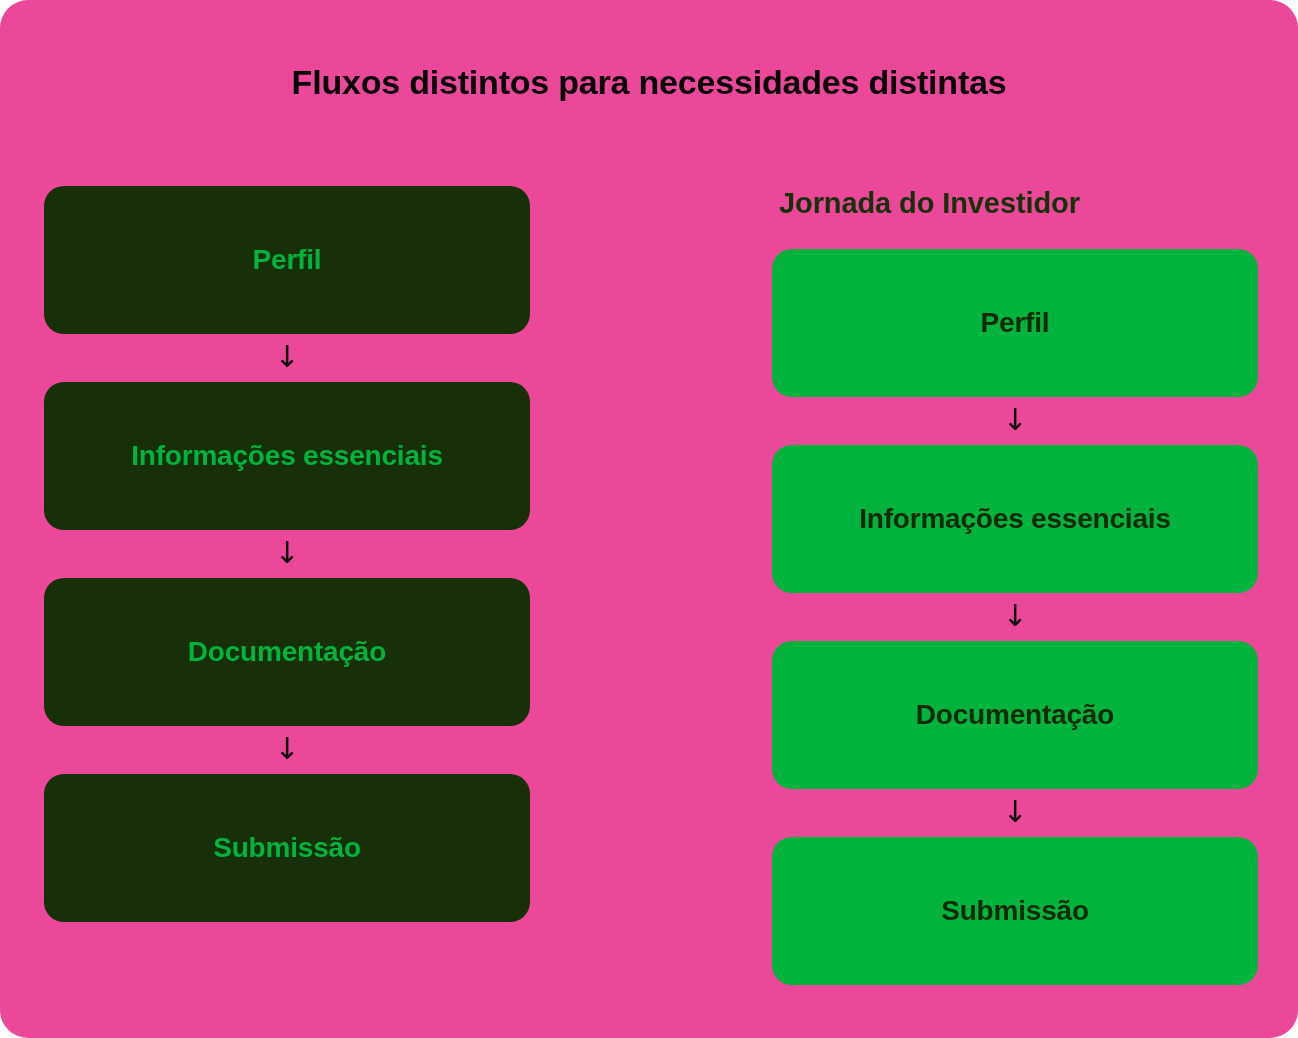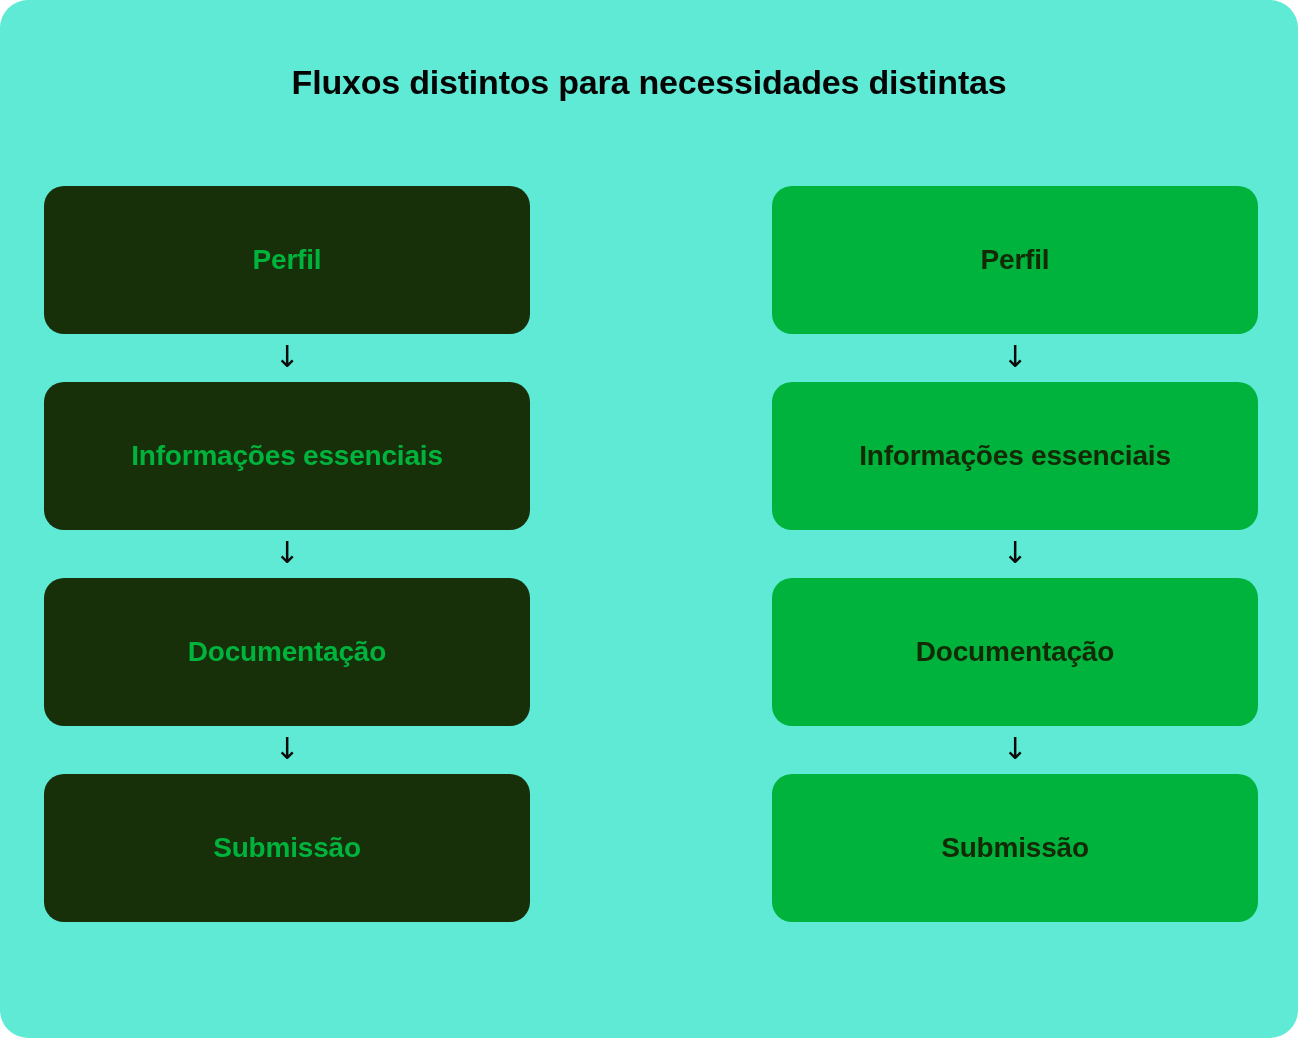--- a/index.html
+++ b/index.html
@@ -13,21 +13,21 @@
     height: 1038px;
     font-family: "Liberation Sans", sans-serif;
     -webkit-font-smoothing: antialiased;
   }
 
   .card {
     position: relative;
     width: 1298px;
     height: 1038px;
     box-sizing: border-box;
-    background: #5eead4;
+    background: #ec4899;
     border-radius: 28px;
     overflow: hidden;
   }
 
   .page-title {
     position: absolute;
     top: 62px;
     left: 0;
     width: 1298px;
     text-align: center;
@@ -137,20 +137,21 @@
           <span class="arrow-glyph">↓</span>
         </div>
 
         <div class="step-box">Submissão</div>
 
       </div>
     </div>
 
     <div class="column column-right theme-light">
 
+      <div class="column-title">Jornada do Investidor</div>
 
       <div class="flow">
 
         <div class="step-box">Perfil</div>
 
         <div class="connector">
           <span class="arrow-glyph">↓</span>
         </div>
 
         <div class="step-box">Informações essenciais</div>

